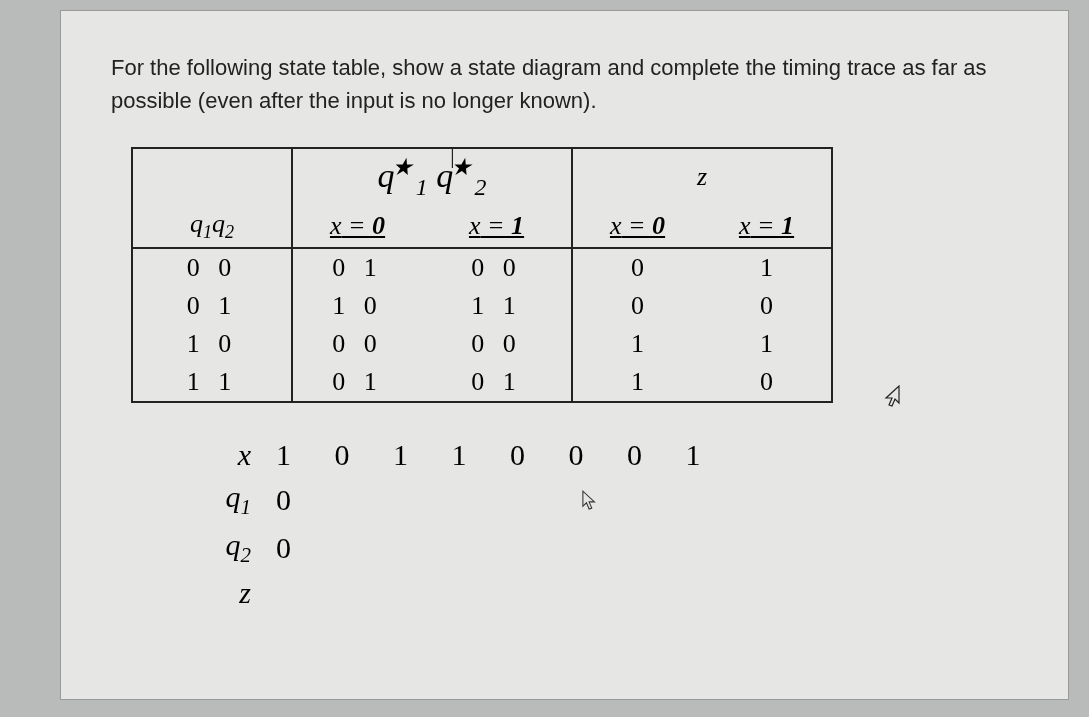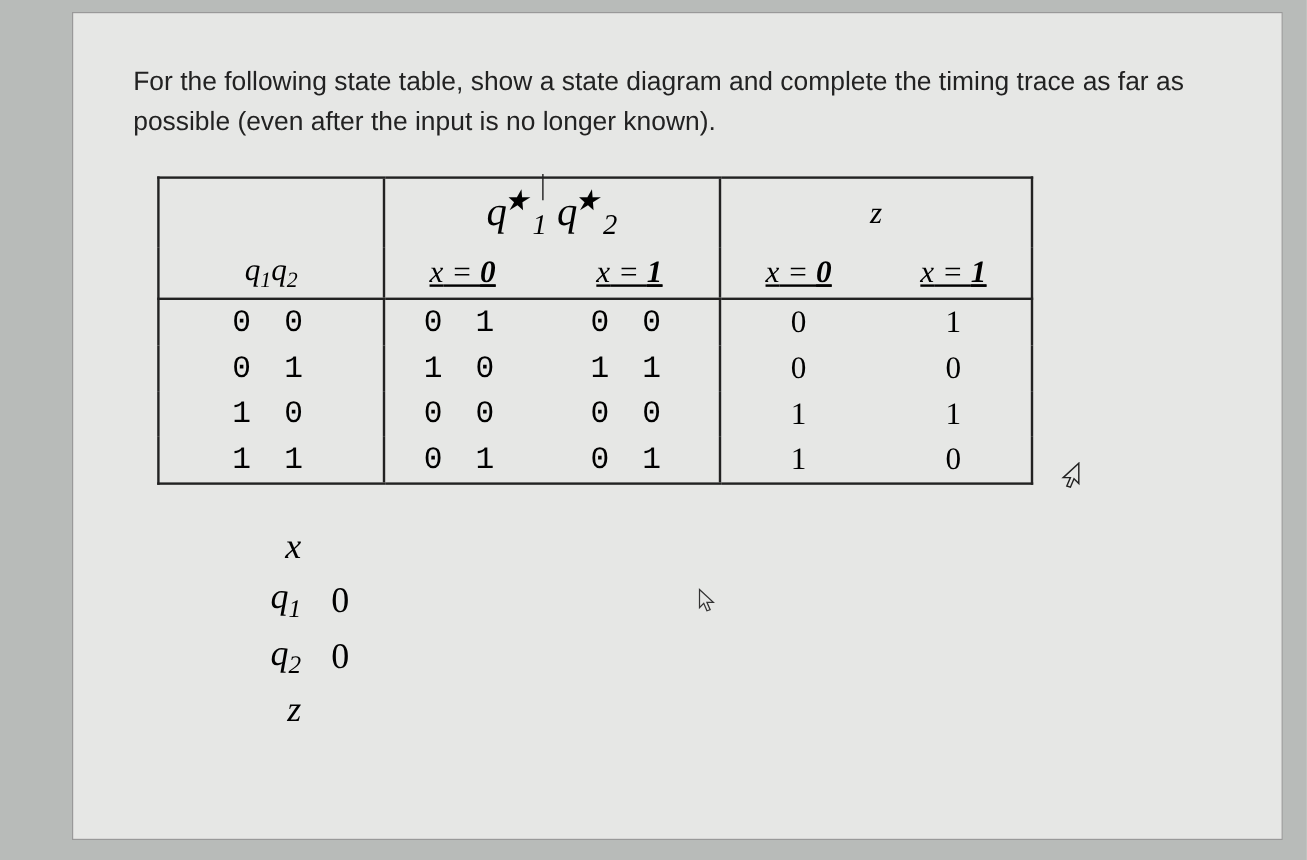--- a/index.html
+++ b/index.html
@@ -35,21 +35,21 @@
     }
     table.state-table {
       border-collapse: collapse;
       font-size: 26px;
     }
     table.state-table td, table.state-table th {
       padding: 4px 0;
       text-align: center;
       font-weight: normal;
     }
-    .col-state { width: 188px; }
+    .col-state { width: 160px; }
     .col-ns0 { width: 130px; }
     .col-ns1 { width: 150px; }
     .col-z0 { width: 130px; }
     .col-z1 { width: 130px; }
     .border-top { border-top: 2px solid #222; }
     .border-bottom { border-bottom: 2px solid #222; }
     .border-left { border-left: 2px solid #222; }
     .border-right { border-right: 2px solid #222; }
     .header-super {
       font-style: italic;
@@ -57,21 +57,21 @@
     }
     .italic { font-style: italic; }
     .bold { font-weight: bold; text-decoration: underline; }
     .sub { font-size: 0.7em; vertical-align: sub; }
     .star {
       font-size: 0.7em;
       vertical-align: super;
       position: relative;
       left: -3px;
     }
-    .spaced-digits { letter-spacing: 6px; font-family: Liberation Mono, monospace; }
+    .spaced-digits { letter-spacing: 6px; }
     .trace {
       margin-left: 110px;
       margin-top: 35px;
       font-size: 30px;
     }
     .trace-row {
       display: flex;
       align-items: center;
       margin-bottom: 8px;
     }
@@ -161,20 +161,21 @@
         <td class="border-left border-bottom">1</td>
         <td class="border-right border-bottom">0</td>
       </tr>
     </tbody>
       </table>
   </div>
 
   <div class="trace">
     <div class="trace-row">
       <div class="trace-label">x</div>
+      <div class="trace-values">1 0 1 1 0 0 0 1</div>
     </div>
     <div class="trace-row">
       <div class="trace-label"><span class="italic">q</span><span class="sub">1</span></div>
       <div class="trace-values">0</div>
     </div>
     <div class="trace-row">
       <div class="trace-label"><span class="italic">q</span><span class="sub">2</span></div>
       <div class="trace-values">0</div>
     </div>
     <div class="trace-row">

